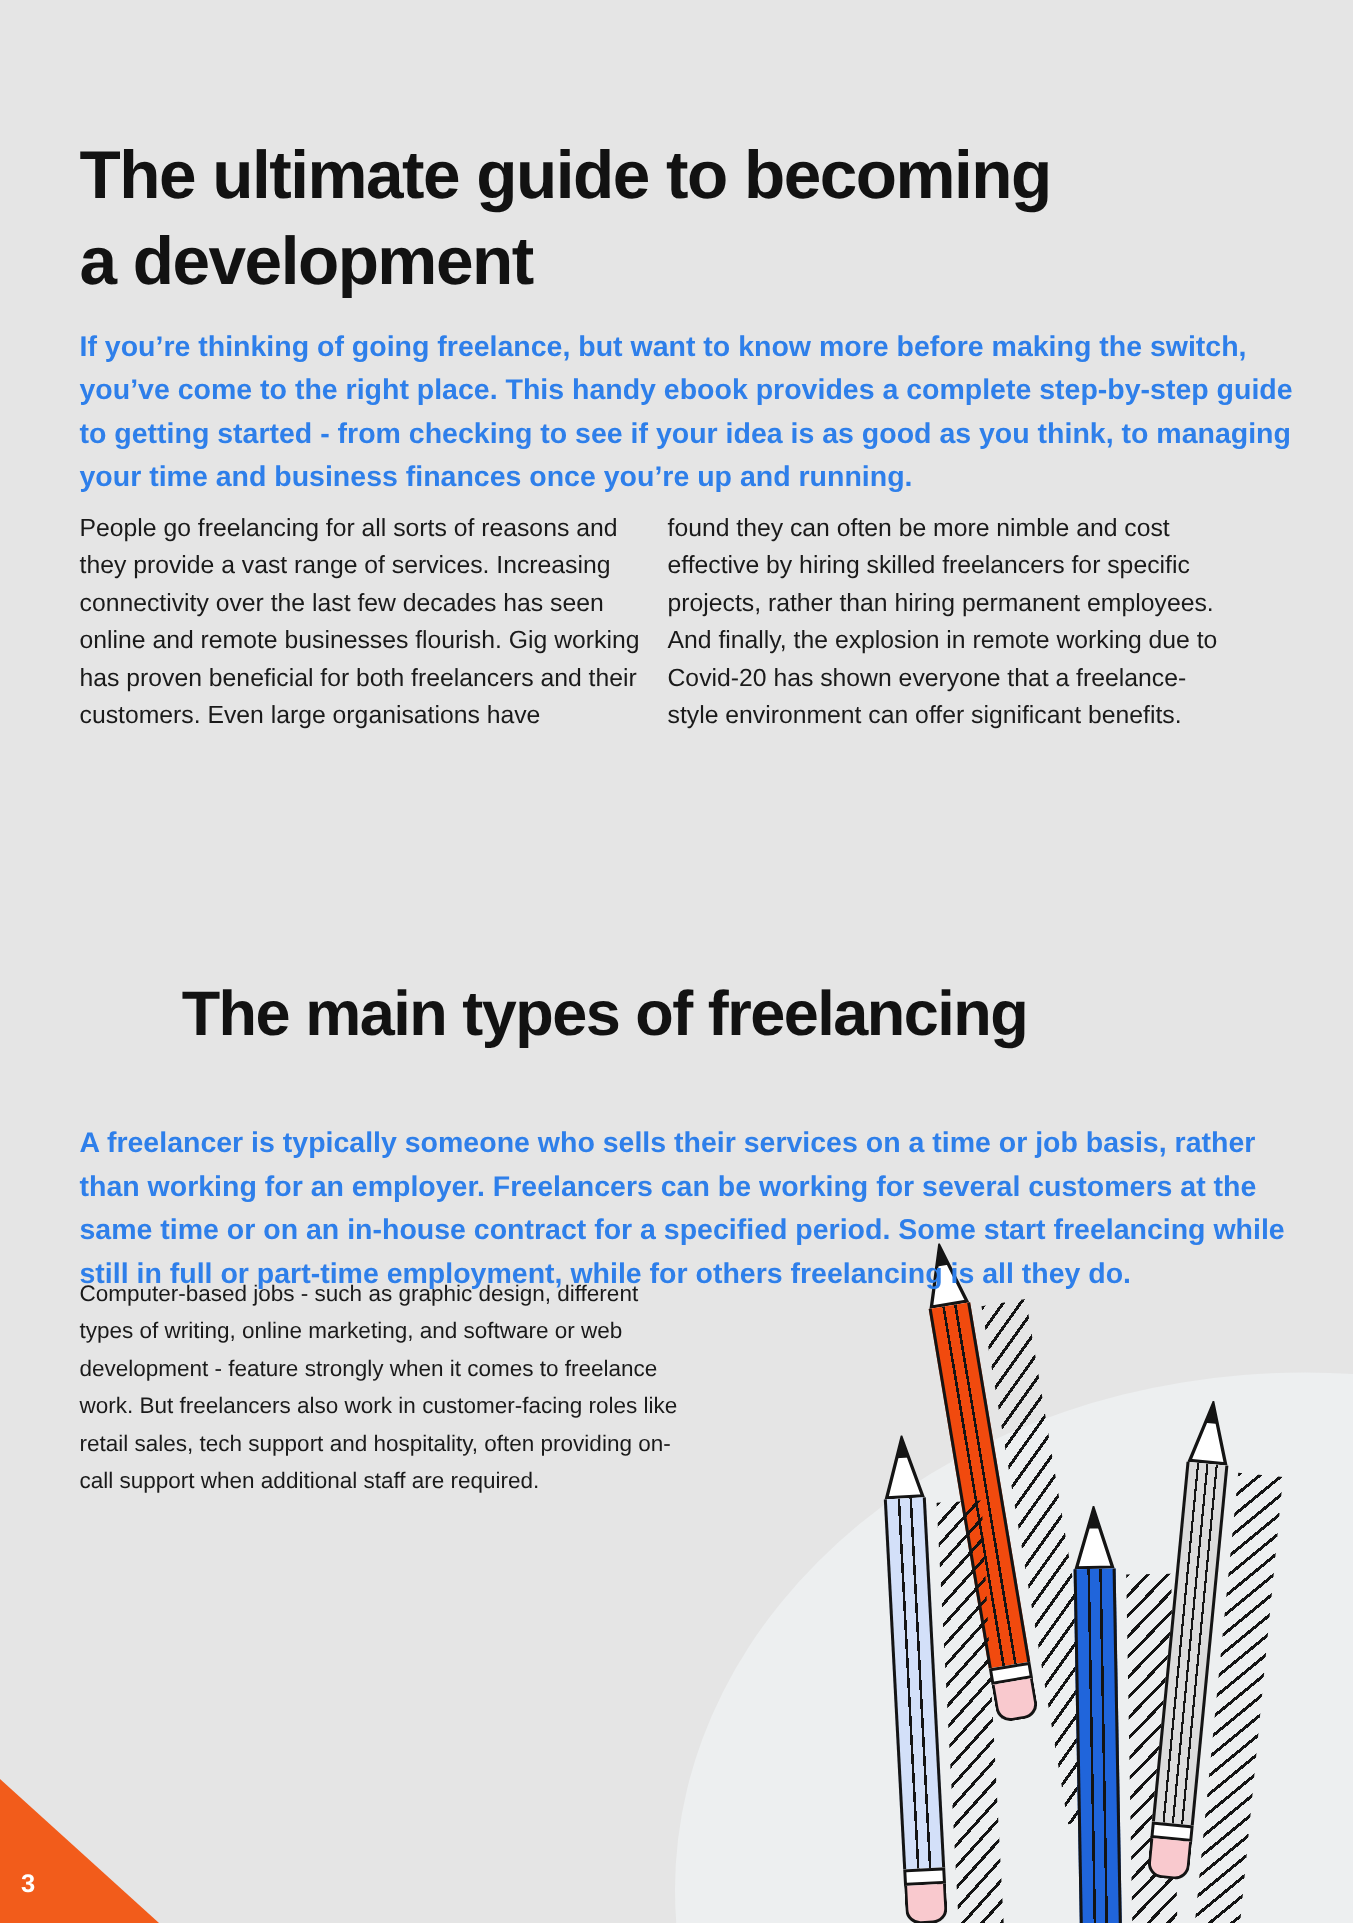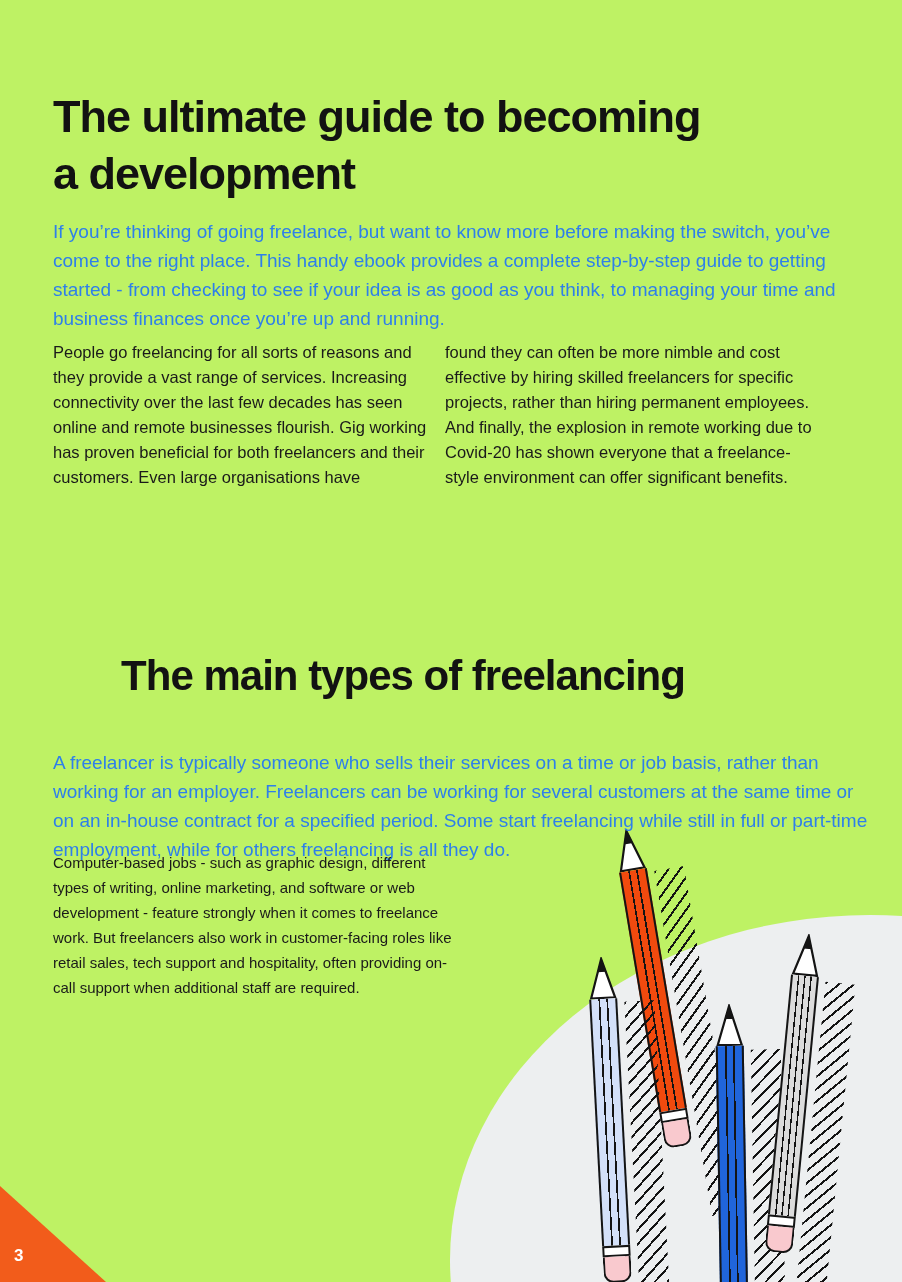--- a/index.html
+++ b/index.html
@@ -1,28 +1,28 @@
 <!DOCTYPE html>
 <html><head>
 <meta charset="utf-8">
 <style>
   html,body{margin:0;padding:0;background:#ffffff;}
   .page{
     position:relative;width:902px;height:1282px;overflow:hidden;
-    background:#bef264;font-family:"Liberation Sans",sans-serif;
+    background:#e5e5e5;font-family:"Liberation Sans",sans-serif;
   }
   
   .h1{
     position:absolute;left:53px;top:58px;width:810px;
     font-size:45px;line-height:57px;font-weight:bold;letter-spacing:-1px;
     color:#121212;z-index:5;
   }
   .lead{
     position:absolute;left:53px;width:812px;
-    font-size:19px;line-height:29px;font-weight:normal;z-index:5;
+    font-size:19px;line-height:29px;font-weight:bold;z-index:5;
   }
   .lead-1{top:198px;}
   .lead-2{top:729px;width:818px;}
   .two-col{
     position:absolute;left:53px;top:340px;width:810px;
     display:grid;grid-template-columns:392px 376px;z-index:5;
   }
   .two-col p{margin:0;font-size:16.5px;line-height:25px;color:#1a1a1a;}
   .h2{
     position:absolute;left:53px;top:616px;width:700px;

